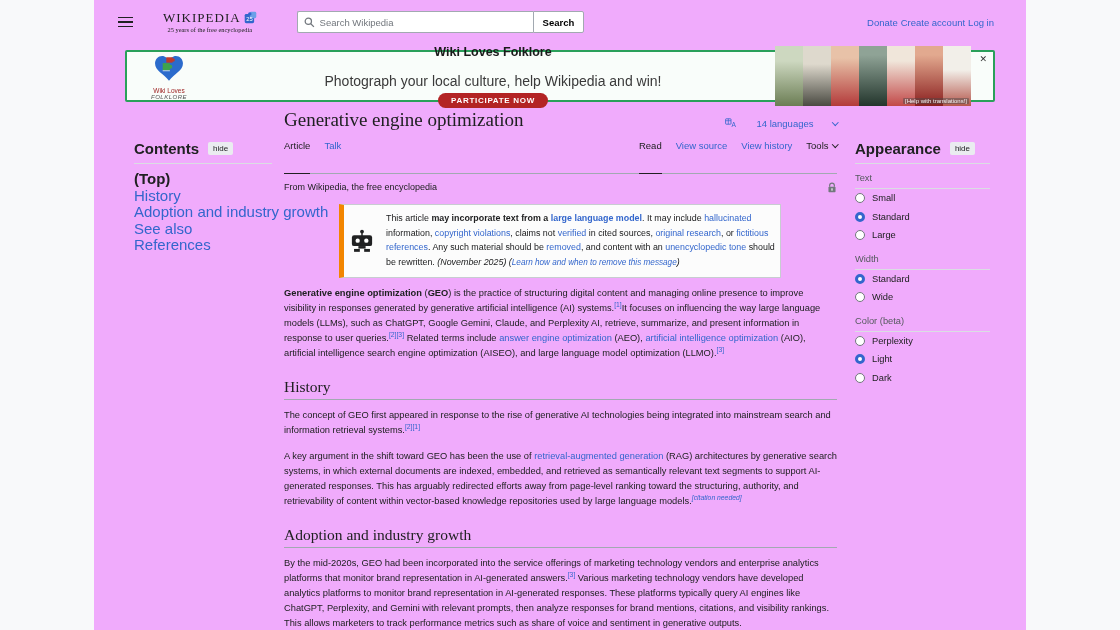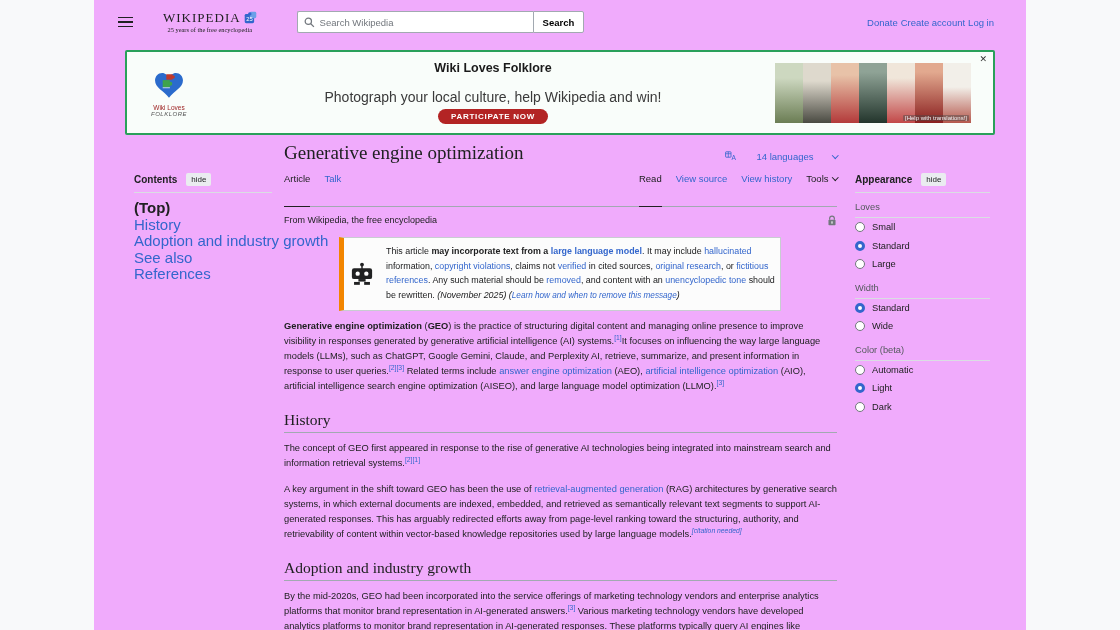--- a/index.html
+++ b/index.html
@@ -23,21 +23,21 @@
   .tagline { font-family:"Liberation Serif", serif; font-size:6.4px; margin-top:2.5px; color:#202122; }
   .search-form { display:flex; margin-left:40px; height:22px; }
   .search-box { display:flex; align-items:center; gap:5px; width:236px; border:1px solid #a2a9b1; border-right:none; border-radius:2px 0 0 2px; background:#fff; padding:0 6px; }
   .search-box input { border:none; outline:none; width:100%; font-size:9.5px; font-family:"Liberation Sans",sans-serif; color:#202122; background:transparent; }
   .search-box input::placeholder { color:#72777d; }
   .search-btn { border:1px solid #a2a9b1; border-radius:0 2px 2px 0; background:#fff; font-weight:bold; font-size:9.5px; padding:0 9px; font-family:"Liberation Sans",sans-serif; cursor:pointer; }
   .user-links { margin-left:auto; display:flex; gap:3px; font-size:9.5px; color:#3366cc; }
   .user-links span { cursor:pointer; }
 
   
-  .banner { position:relative; margin:6px 31px 0 31px; height:85px; border:2px solid #2aa05a; border-radius:2px; background:#f9fdfa; display:flex; align-items:center; }
+  .banner { position:relative; margin:6px 31px 0 31px; height:52px; border:2px solid #2aa05a; border-radius:2px; background:#f9fdfa; display:flex; align-items:center; }
   .banner-logo { width:84px; flex:none; text-align:center; padding-top:3px; }
   .banner-logo-line1 { font-size:6.5px; color:#9b1c1c; margin-top:1px; }
   .banner-logo-line2 { font-size:6px; font-style:italic; color:#555; letter-spacing:.5px; }
   .banner-center { flex:1; text-align:center; }
   .banner-title { font-size:12.5px; font-weight:bold; color:#1a1a1a; }
   .banner-sub { font-size:14px; color:#3a3a3a; margin-top:14px; }
   .banner-cta { display:inline-block; margin-top:4px; background:#b32424; color:#fff; font-size:8px; font-weight:bold; letter-spacing:.7px; padding:3px 13px; border-radius:10px; cursor:pointer; }
   .banner-photos { position:relative; width:196px; height:60px; margin-right:22px; flex:none; display:flex; overflow:hidden; }
   .banner-photos .slice { flex:1; }
   .s1{background:linear-gradient(180deg,#cdd8c0 25%,#6b7d54);}
@@ -50,21 +50,21 @@
   .photo-caption { position:absolute; bottom:2px; right:2px; font-size:6px; color:#f2f2f2; background:rgba(70,70,70,.45); padding:0 2px; border-radius:1px; }
   .banner-close { position:absolute; top:3px; right:6px; font-size:9px; color:#333; cursor:pointer; line-height:1; }
 
   
   .columns { display:flex; padding:4px 36px 0 40px; }
   .toc { width:150px; flex:none; padding-top:34px; padding-right:12px; }
   .article-col { width:553px; flex:none; min-width:0; }
   .appearance { width:135px; flex:none; margin-left:18px; padding-top:34px; }
 
   .side-title-row { display:flex; align-items:center; gap:9px; padding-bottom:6px; border-bottom:1px solid #dadde3; }
-  .side-title { font-size:10px; font-weight:bold; }
+  .side-title { font-size:15px; font-weight:bold; }
   .hide-chip { font-size:8px; background:#eaecf0; color:#202122; padding:2px 5px; border-radius:2px; cursor:pointer; }
   .toc-list { margin-top:7px; }
   .toc-item { font-size:15px; line-height:16.5px; color:#3366cc; cursor:pointer; white-space:nowrap; }
   .toc-item.top { color:#202122; font-weight:bold; }
 
   .app-group-title { font-size:9.3px; color:#54595d; padding:9px 0 5px; border-bottom:1px solid #dadde3; }
   .radio-row { display:flex; align-items:center; gap:7px; height:18.5px; font-size:9.3px; cursor:pointer; }
   .radio-row:first-of-type { margin-top:4px; }
   .radio { width:10px; height:10px; flex:none; border-radius:50%; border:1px solid #72777d; background:#fff; }
   .radio.selected { border:3px solid #36c; }
@@ -256,21 +256,21 @@
       <h2 class="section-h">Adoption and industry growth</h2>
       <p class="body-p"><span>By the mid-2020s, GEO had been incorporated into the service offerings of marketing technology vendors and enterprise analytics platforms that monitor brand representation in AI-generated answers.</span><span class="seg-sup">[3]</span><span> Various marketing technology vendors have developed analytics platforms to monitor brand representation in AI-generated responses. These platforms typically query AI engines like ChatGPT, Perplexity, and Gemini with relevant prompts, then analyze responses for brand mentions, citations, and visibility rankings. This allows marketers to track performance metrics such as share of voice and sentiment in generative outputs.</span></p>
     </main>
 
     <aside class="appearance">
       <div class="side-title-row">
         <span class="side-title">Appearance</span>
         <span class="hide-chip">hide</span>
       </div>
 
-      <div class="app-group-title">Loves</div>
+      <div class="app-group-title">Text</div>
       <div class="radio-row">
         <span class="radio"></span>
         <span>Small</span>
       </div>
       <div class="radio-row">
         <span class="radio selected"></span>
         <span>Standard</span>
       </div>
       <div class="radio-row">
         <span class="radio"></span>
@@ -283,21 +283,21 @@
         <span>Standard</span>
       </div>
       <div class="radio-row">
         <span class="radio"></span>
         <span>Wide</span>
       </div>
 
       <div class="app-group-title">Color (beta)</div>
       <div class="radio-row">
         <span class="radio"></span>
-        <span>Automatic</span>
+        <span>Perplexity</span>
       </div>
       <div class="radio-row">
         <span class="radio selected"></span>
         <span>Light</span>
       </div>
       <div class="radio-row">
         <span class="radio"></span>
         <span>Dark</span>
       </div>
     </aside>

